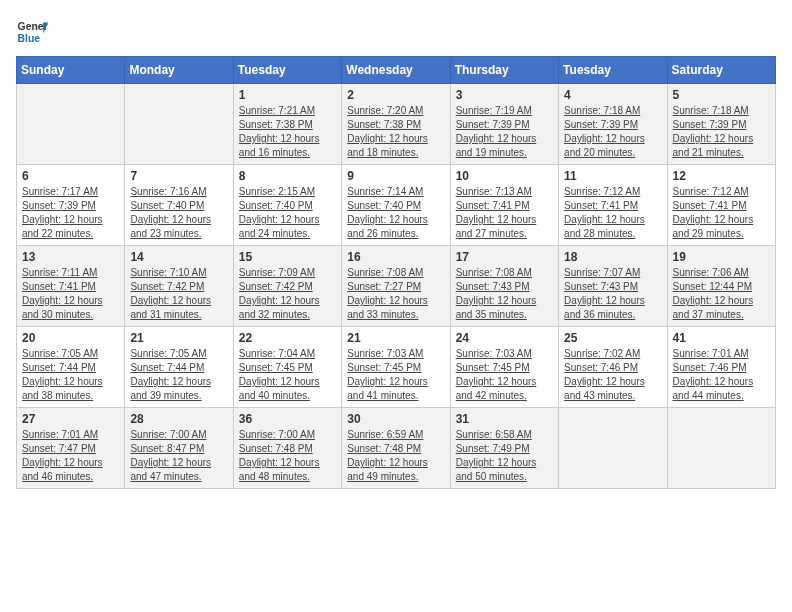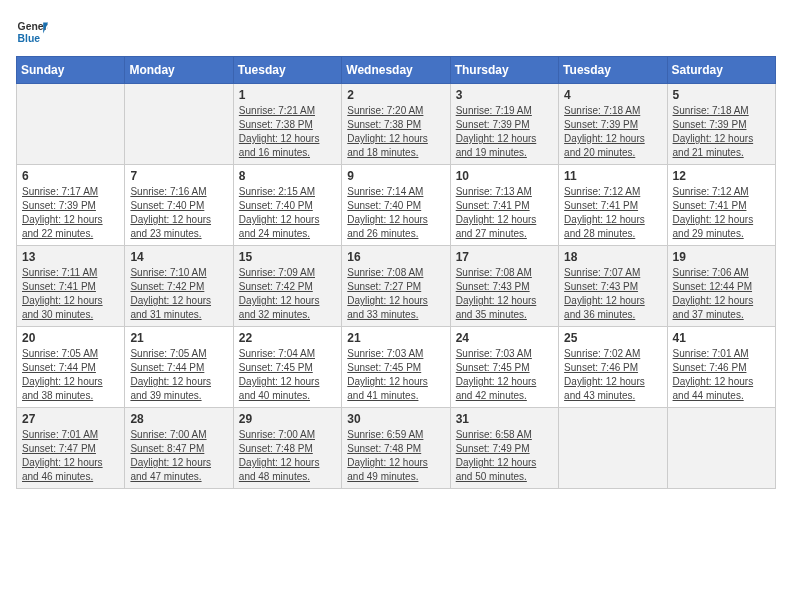--- a/index.html
+++ b/index.html
@@ -281,21 +281,21 @@
 Sunset: 7:47 PM
 Daylight: 12 hours and 46 minutes.</div>
         </td>
         <td>
           <span class="day-number">28</span>
           <div class="day-info">Sunrise: 7:00 AM
 Sunset: 8:47 PM
 Daylight: 12 hours and 47 minutes.</div>
         </td>
         <td>
-          <span class="day-number">29</span>
+          <span class="day-number">36</span>
           <div class="day-info">Sunrise: 7:00 AM
 Sunset: 7:48 PM
 Daylight: 12 hours and 48 minutes.</div>
         </td>
         <td>
           <span class="day-number">30</span>
           <div class="day-info">Sunrise: 6:59 AM
 Sunset: 7:48 PM
 Daylight: 12 hours and 49 minutes.</div>
         </td>

